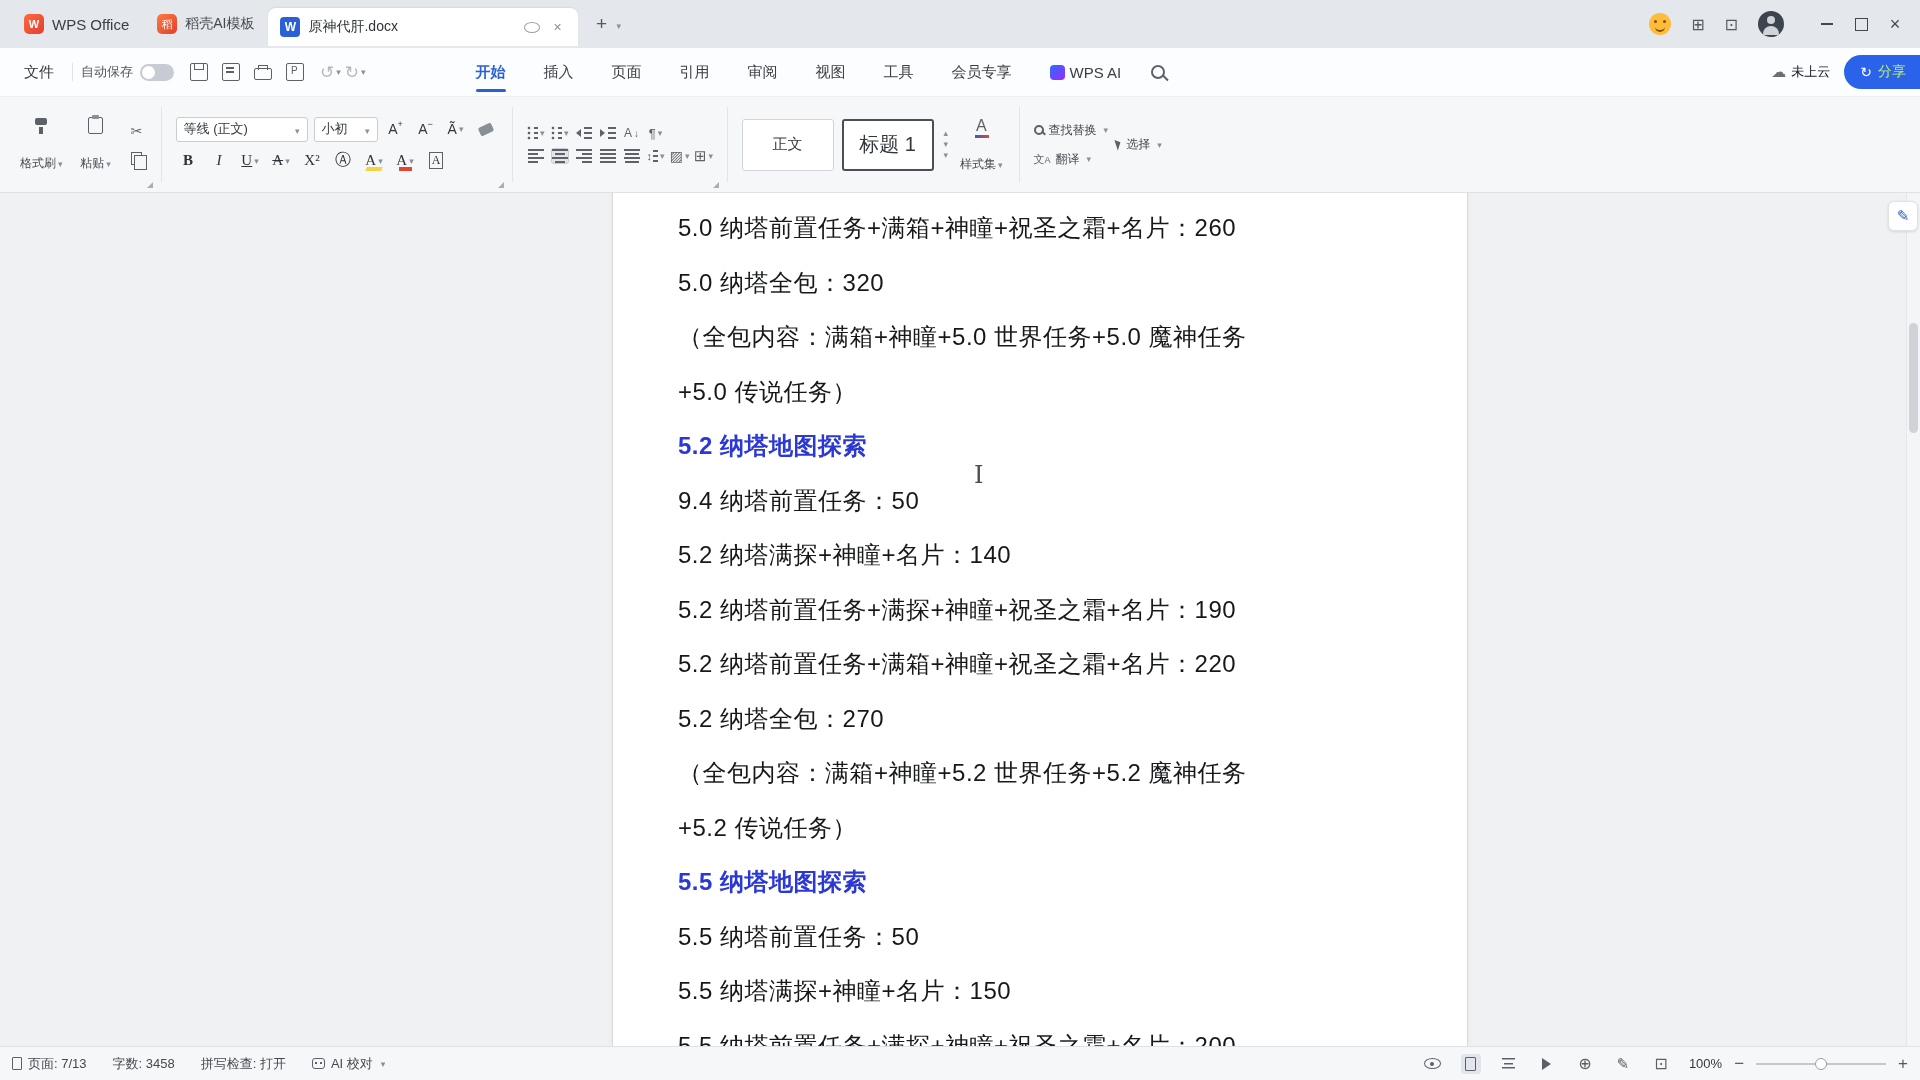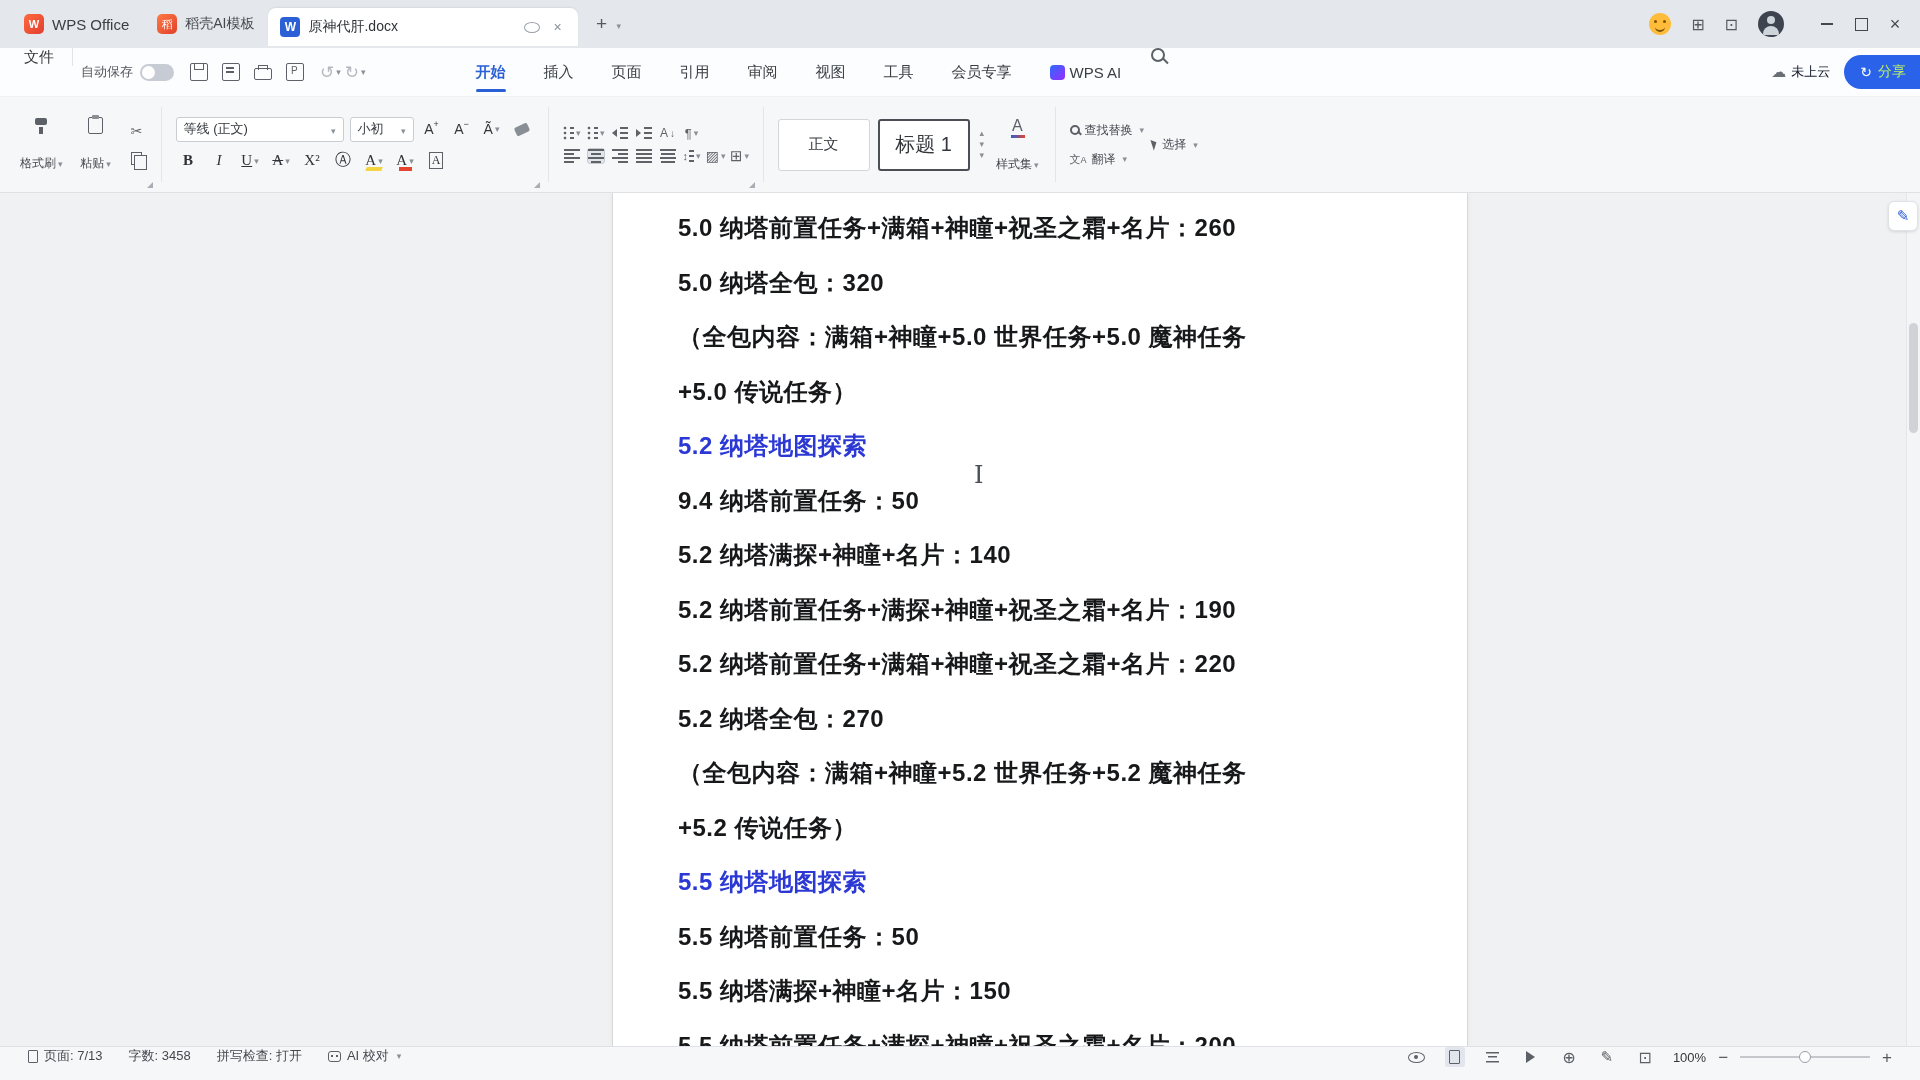--- a/index.html
+++ b/index.html
@@ -33,21 +33,21 @@
   .avatar{width:26px;height:26px;border-radius:50%;background:#3d4450;position:relative;overflow:hidden}
   .avatar::before{content:"";position:absolute;left:9px;top:5px;width:8px;height:8px;border-radius:50%;background:#cfd4db}
   .avatar::after{content:"";position:absolute;left:5px;top:15px;width:16px;height:9px;border-radius:8px 8px 0 0;background:#cfd4db}
   .winctl{display:flex;align-items:center;gap:0;margin-left:6px}
   .wbtn{width:34px;height:34px;display:flex;align-items:center;justify-content:center;color:#44484e;cursor:pointer}
   .w-min::before{content:"";width:12px;height:2px;background:#44484e}
   .w-max::before{content:"";width:11px;height:11px;border:1.5px solid #44484e}
   .w-close::before{content:"×";font-size:18px}
 
   
-  .menubar{flex:0 0 48px;background:#fcfdfe;display:flex;padding:0 14px;position:relative;border-bottom:1px solid #eef0f2}
+  .menubar{flex:0 0 48px;background:#fcfdfe;display:flex;align-items:center;padding:0 14px;position:relative;border-bottom:1px solid #eef0f2}
   .m-file{font-size:15px;color:#33373c;padding:0 10px;cursor:pointer}
   .m-sep{width:1px;height:18px;background:#e2e4e8;margin:0 8px}
   .autosave{display:flex;align-items:center;gap:7px}
   .as-label{font-size:13px;color:#55595f}
   .toggle{width:34px;height:17px;border-radius:9px;background:#c7ccd4;position:relative;cursor:pointer}
   .toggle::before{content:"";position:absolute;left:2px;top:2px;width:13px;height:13px;border-radius:50%;background:#fff}
   .qicons{display:flex;align-items:center;gap:14px;margin-left:16px}
   .qi{width:18px;height:18px;position:relative;cursor:pointer}
   .qi-save{border:1.5px solid #5c6168;border-radius:2px}
   .qi-save::before{content:"";position:absolute;left:3px;top:0;width:8px;height:5px;border:1.5px solid #5c6168;border-top:none}
@@ -89,21 +89,21 @@
   .i-paste::before{content:"";position:absolute;top:-3px;left:3px;width:7px;height:4px;background:#8a8f96;border-radius:1px}
   .mini-col{display:flex;flex-direction:column;justify-content:center;gap:10px}
   .mini{width:20px;height:18px;display:flex;align-items:center;justify-content:center;font-size:14px;color:#5c6168;cursor:pointer}
   .i-scissors::before{content:"✂"}
   .i-copy{width:11px;height:13px;border:1.5px solid #5c6168;position:relative}
   .i-copy::before{content:"";position:absolute;left:2px;top:2px;width:11px;height:13px;border:1.5px solid #5c6168;background:#f6f7f9}
 
   .g-col{display:flex;flex-direction:column;justify-content:center;gap:7px}
   .rrow{display:flex;align-items:center;gap:6px}
   .combo{height:25px;background:#fff;border:1px solid #c9ccd2;border-radius:3px;display:flex;align-items:center;justify-content:space-between;padding:0 7px;font-size:13px;color:#33373c;cursor:pointer}
-  .combo-font{width:168px}
+  .combo-font{width:132px}
   .combo-size{width:64px}
   .tbtn{min-width:24px;height:24px;display:flex;align-items:center;justify-content:center;font-size:14px;color:#33373c;cursor:pointer;position:relative;border-radius:3px}
   .t-grow::before{content:"A"}
   .t-grow::after{content:"+";font-size:9px;position:relative;top:-5px}
   .t-shrink::before{content:"A"}
   .t-shrink::after{content:"−";font-size:9px;position:relative;top:-5px}
   .t-phon::before{content:"Ã"}
   .i-eraser{width:14px;height:9px;background:#8a8f96;border-radius:2px;transform:rotate(-25deg)}
   .fmt{width:25px;height:24px;display:flex;align-items:center;justify-content:center;font-family:"Liberation Serif","DejaVu Serif",serif;font-size:15px;color:#2f3338;cursor:pointer;position:relative;border-radius:3px}
   .f-bold::before{content:"B";font-weight:bold}
@@ -163,32 +163,32 @@
   .i-docpage2{width:14px;height:17px;border:1.5px solid #5c6168;border-radius:2px;position:relative}
   .i-docpage2::before{content:"";position:absolute;left:2px;top:3px;width:7px;height:1.5px;background:#5c6168;box-shadow:0 4px 0 #5c6168,0 8px 0 #5c6168}
   .i-arrange{width:15px;height:15px;border:1.5px solid #5c6168;position:relative;background:#f6f7f9}
   .i-arrange::before{content:"";position:absolute;left:3px;top:3px;width:13px;height:13px;border:1.5px solid #5c6168;background:#f6f7f9}
   .i-gov{width:14px;height:17px;border:1.5px solid #5c6168;border-radius:2px;position:relative}
   .i-gov::before{content:"";position:absolute;right:1px;bottom:1px;width:6px;height:6px;border-radius:50%;background:#d8402c}
 
   
   .docarea{flex:1;position:relative;background:#f0f1f3;overflow:hidden}
   .page{position:absolute;left:612px;top:0;bottom:0;width:856px;background:#fff;border-left:1px solid #d8d8d8;border-right:1px solid #d8d8d8;padding:8px 58px 0 65px;box-shadow:0 0 6px rgba(0,0,0,.05)}
-  .doc-line{height:54.5px;line-height:54.5px;font-size:24px;font-weight:700;color:#17181a;white-space:nowrap;letter-spacing:.5px}
+  .doc-line{height:54.5px;line-height:54.5px;font-size:24px;font-weight:400;color:#17181a;white-space:nowrap;letter-spacing:.5px}
   .doc-line.heading{color:#2b38d4;font-weight:bold}
   .ibeam{position:absolute;left:974px;top:268px;font-family:"DejaVu Serif","Liberation Serif",serif;font-size:24px;color:#4a4e55}
   .ibeam::before{content:"I"}
   .float-tool{position:absolute;top:8px;right:2px;width:30px;height:30px;background:#fff;border:1px solid #e0e2e6;border-radius:6px;box-shadow:0 1px 3px rgba(0,0,0,.12);display:flex;align-items:center;justify-content:center;cursor:pointer;z-index:3}
   .i-pen-blue{color:#2a5fd6;font-size:15px}
   .i-pen-blue::before{content:"✎"}
   .vscroll{position:absolute;top:0;right:0;bottom:0;width:14px;background:#f4f5f7;border-left:1px solid #e4e6e9}
   .vthumb{position:absolute;top:130px;left:2px;width:9px;height:110px;border-radius:5px;background:#cfd2d7;cursor:pointer}
 
   
-  .statusbar{flex:0 0 34px;background:#f6f7f9;border-top:1px solid #dfe1e4;display:flex;align-items:flex-start;padding:0 28px;font-size:13px;color:#45494f}
+  .statusbar{flex:0 0 34px;background:#f6f7f9;border-top:1px solid #dfe1e4;display:flex;align-items:center;padding:0 12px;font-size:13px;color:#45494f}
   .sb-left{display:flex;align-items:center;gap:26px}
   .sb-item{display:flex;align-items:center;gap:6px;cursor:pointer;white-space:nowrap}
   .i-docpage{width:10px;height:13px;border:1.5px solid #5c6168;border-radius:1px}
   .i-robot{width:13px;height:11px;border:1.5px solid #5c6168;border-radius:3px;position:relative}
   .i-robot::before{content:"";position:absolute;left:2px;top:3px;width:2px;height:2px;background:#5c6168;box-shadow:5px 0 0 #5c6168}
   .sb-right{margin-left:auto;display:flex;align-items:center;gap:18px}
   .sb-ico{display:flex;align-items:center;justify-content:center;width:20px;height:20px;cursor:pointer;color:#5c6168;font-size:14px}
   .i-eye{width:17px;height:11px;border:1.5px solid #5c6168;border-radius:50%;position:relative}
   .i-eye::before{content:"";position:absolute;left:5px;top:2.5px;width:4px;height:4px;border-radius:50%;background:#5c6168}
   .i-page1{width:11px;height:14px;border:1.5px solid #5c6168;border-radius:1px}

